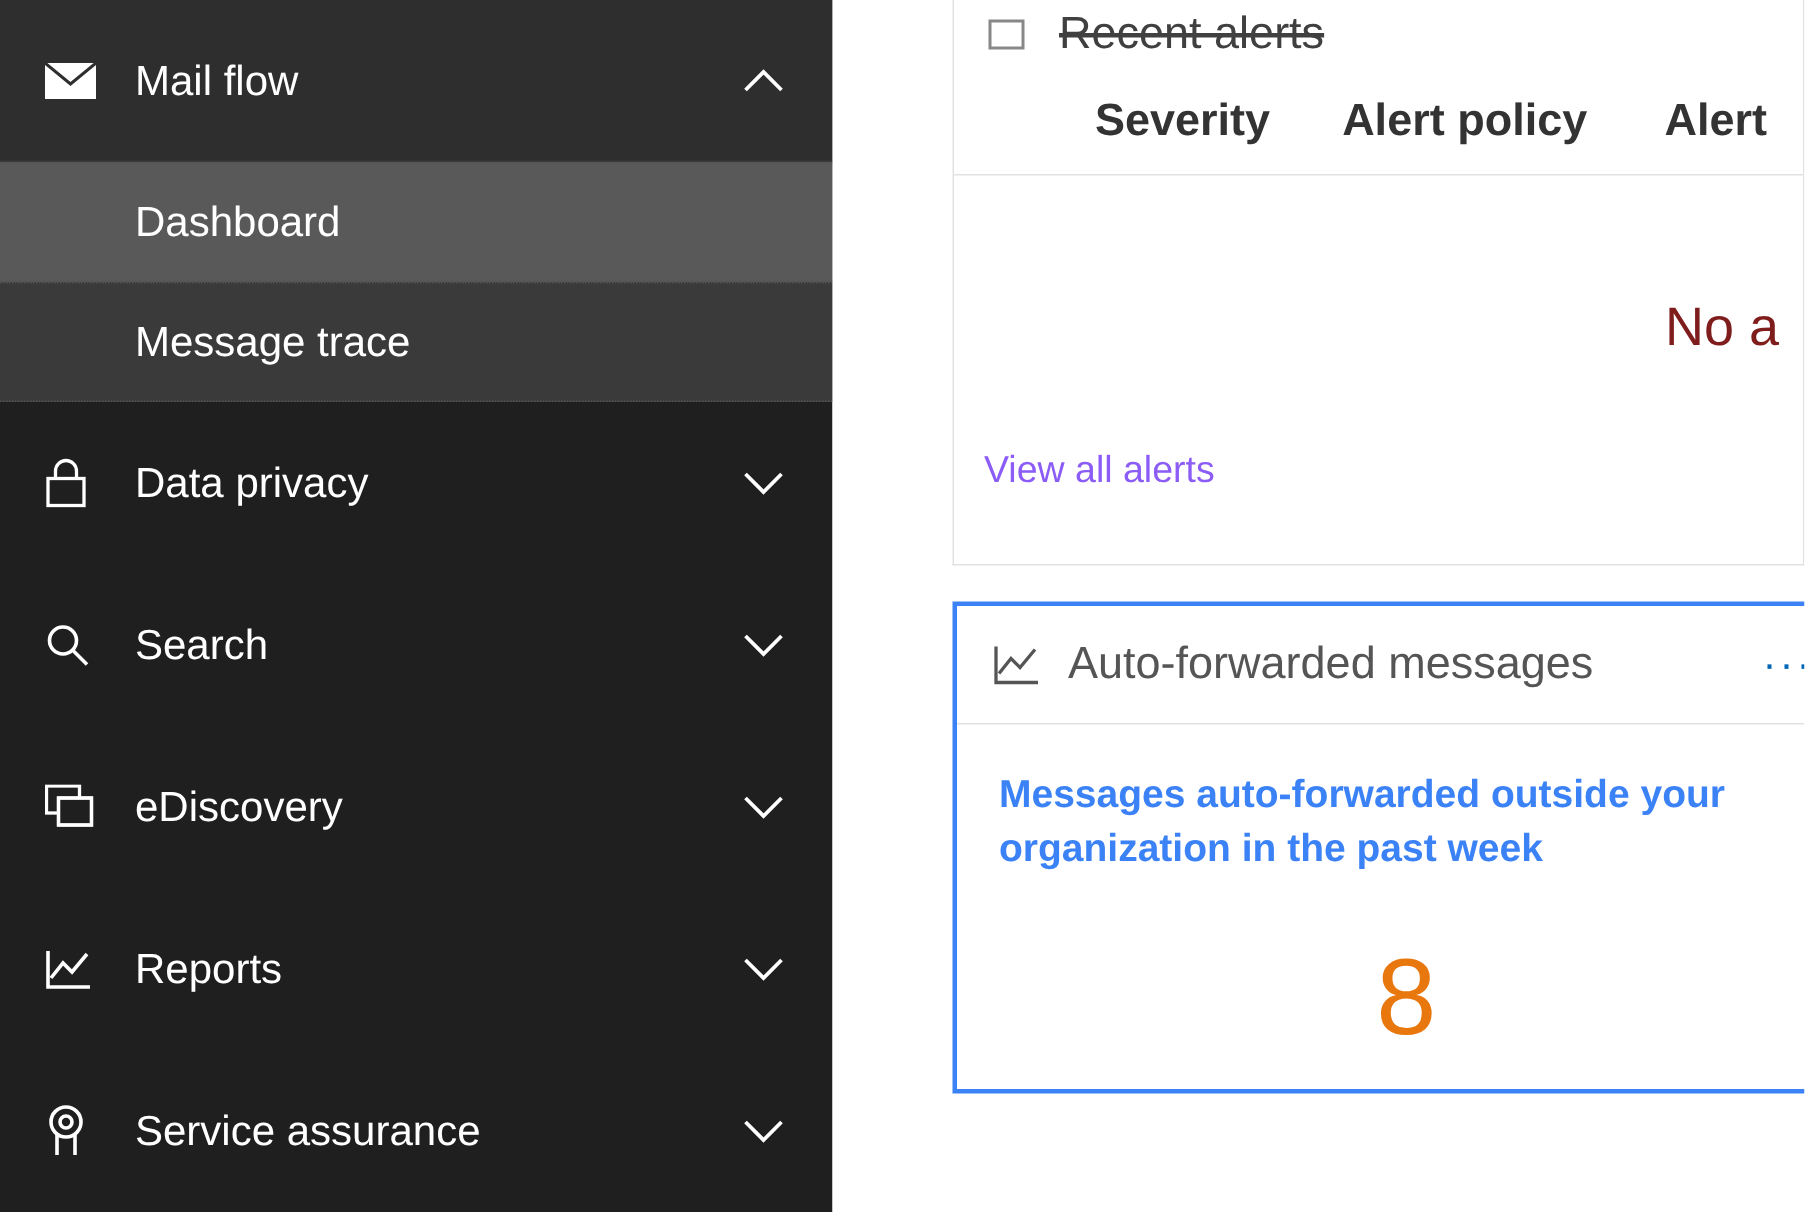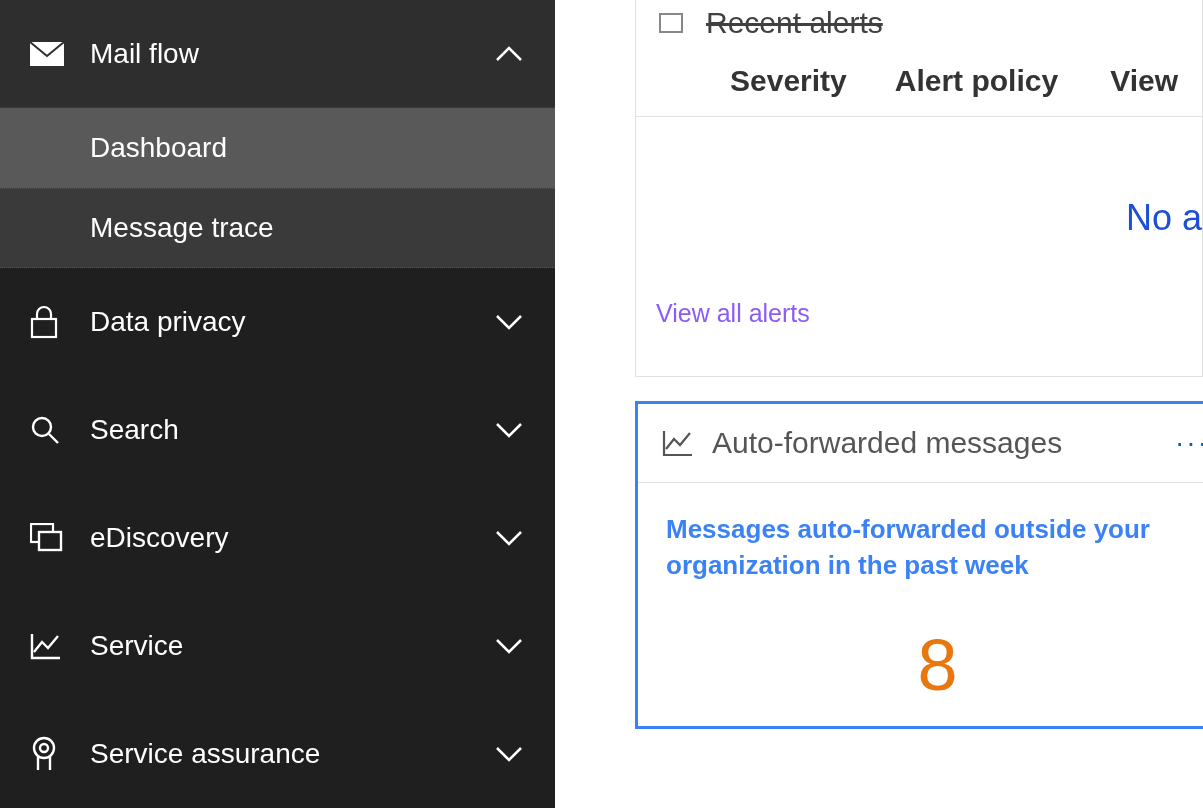--- a/index.html
+++ b/index.html
@@ -90,22 +90,22 @@
     padding: 24px 24px 18px 24px;
     font-size: 30px;
     font-weight: 700;
     border-bottom: 1px solid #e1e1e1;
   }
   .alerts-header .col { margin-right: 48px; white-space: nowrap; }
   .alerts-header .col:first-child { margin-left: 70px; }
   .alerts-empty {
     text-align: right;
     font-size: 36px;
-    color: #1d4ed8;
-    padding: 80px 0 0 0;
+    color: #7f1d1d;
+    padding: 80px 16px 0 0;
   }
   .view-all {
     display:block;
     margin: 60px 0 24px 20px;
     font-size: 25px;
     color: #8b5cf6;
     cursor: pointer;
   }
 
   .card {
@@ -222,21 +222,21 @@
     </span>
   </div>
 
   <div class="nav-item">
     <span class="icon-slot">
       <svg width="32" height="28" viewBox="0 0 32 28" fill="none" stroke="#fff" stroke-width="2.4">
         <polyline points="2,2 2,26 30,26"></polyline>
         <polyline points="4,20 12,10 18,16 28,4"></polyline>
       </svg>
     </span>
-    <span class="label">Service</span>
+    <span class="label">Reports</span>
     <span class="chev">
       <svg width="28" height="16" viewBox="0 0 28 16">
           <polyline points="2,2 14,14 26,2" fill="none" stroke="#fff" stroke-width="2.5"></polyline>
         </svg>
     </span>
   </div>
 
   <div class="nav-item">
     <span class="icon-slot">
       <svg width="28" height="36" viewBox="0 0 28 36" fill="none" stroke="#fff" stroke-width="2.4">
@@ -263,21 +263,21 @@
       <span class="icon-slot">
         <svg width="30" height="30" viewBox="0 0 30 30" fill="none" stroke="#888" stroke-width="2">
           <rect x="4" y="6" width="22" height="18"></rect>
         </svg>
       </span>
       <span class="alerts-title-text">Recent alerts</span>
     </div>
     <div class="alerts-header">
       <div class="col">Severity</div>
       <div class="col">Alert policy</div>
-      <div class="col" style="margin-left:auto;margin-right:0">View</div>
+      <div class="col" style="margin-left:auto;margin-right:0">Alert</div>
     </div>
     <div class="alerts-empty">No a</div>
     <a class="view-all">View all alerts</a>
   </div>
 
   <div class="card">
     <div class="card-head">
       <span class="icon-slot">
         <svg width="32" height="28" viewBox="0 0 32 28" fill="none" stroke="#555" stroke-width="2.2">
           <polyline points="2,2 2,26 30,26"></polyline>

